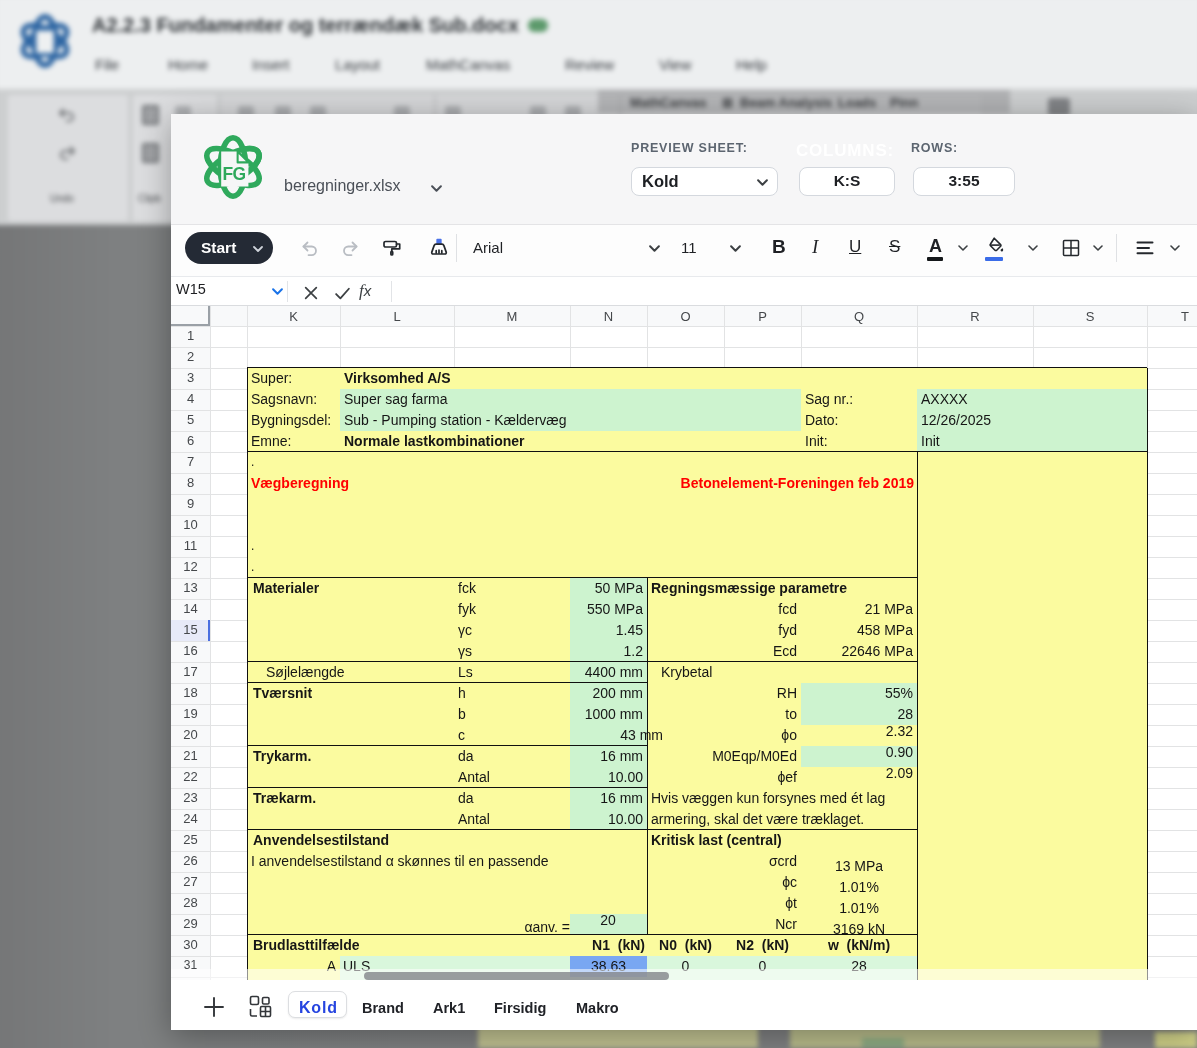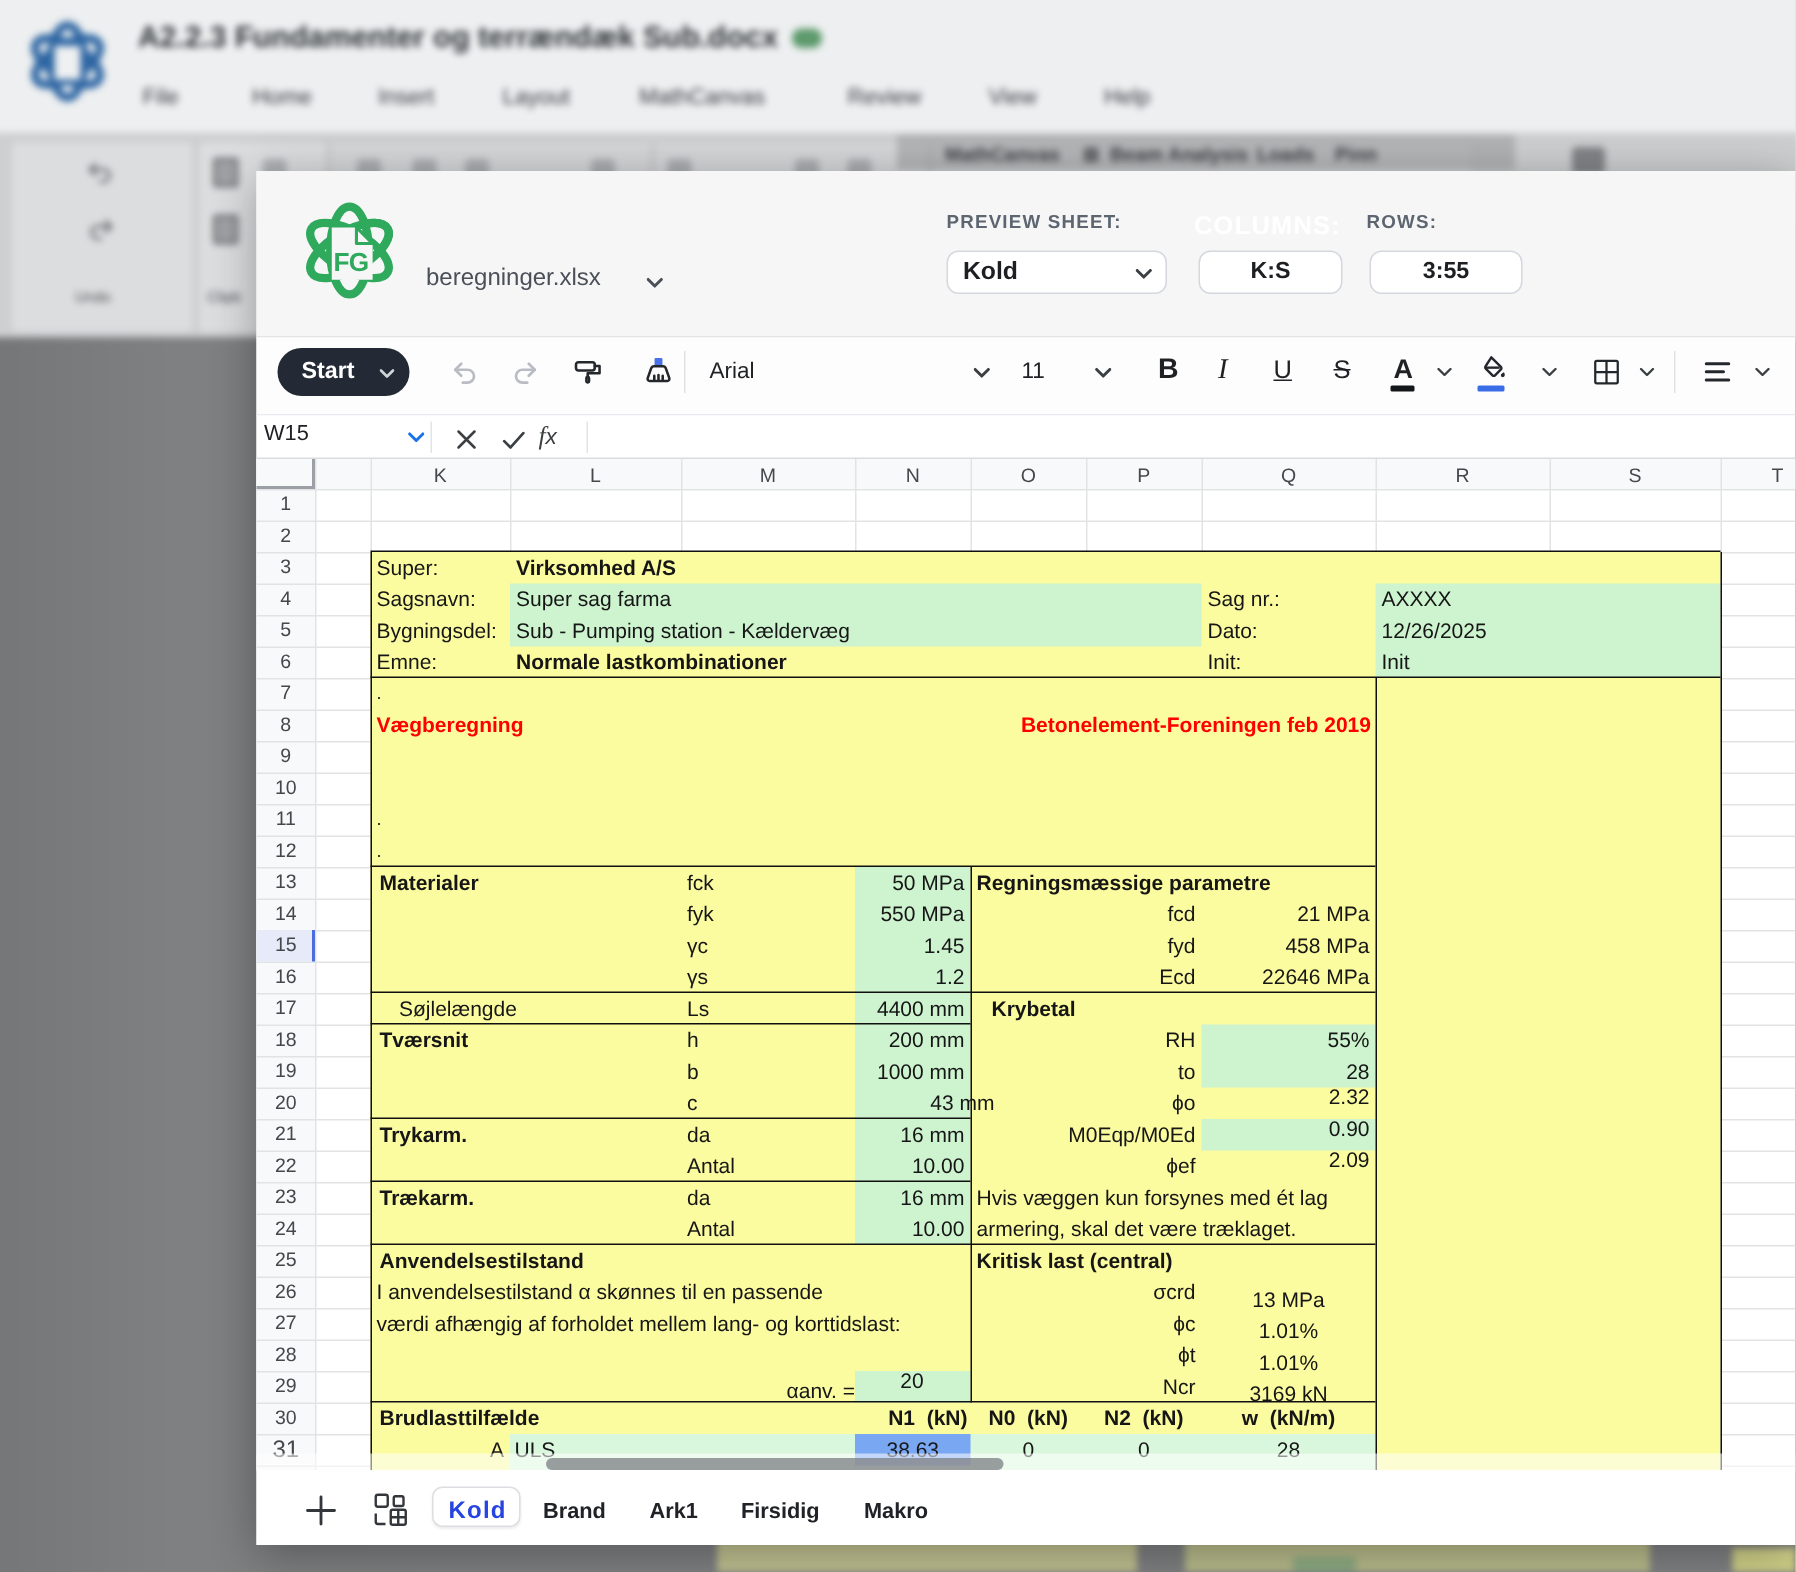--- a/index.html
+++ b/index.html
@@ -265,21 +265,21 @@
 <div style="position:absolute;left:70.5px;top:748.0px;width:240px;text-align:center;white-space:nowrap;font-size:13px;color:#45484b;">21</div>
 <div style="position:absolute;left:70.5px;top:769.0px;width:240px;text-align:center;white-space:nowrap;font-size:13px;color:#45484b;">22</div>
 <div style="position:absolute;left:70.5px;top:790.0px;width:240px;text-align:center;white-space:nowrap;font-size:13px;color:#45484b;">23</div>
 <div style="position:absolute;left:70.5px;top:811.0px;width:240px;text-align:center;white-space:nowrap;font-size:13px;color:#45484b;">24</div>
 <div style="position:absolute;left:70.5px;top:832.0px;width:240px;text-align:center;white-space:nowrap;font-size:13px;color:#45484b;">25</div>
 <div style="position:absolute;left:70.5px;top:853.0px;width:240px;text-align:center;white-space:nowrap;font-size:13px;color:#45484b;">26</div>
 <div style="position:absolute;left:70.5px;top:874.0px;width:240px;text-align:center;white-space:nowrap;font-size:13px;color:#45484b;">27</div>
 <div style="position:absolute;left:70.5px;top:895.0px;width:240px;text-align:center;white-space:nowrap;font-size:13px;color:#45484b;">28</div>
 <div style="position:absolute;left:70.5px;top:916.0px;width:240px;text-align:center;white-space:nowrap;font-size:13px;color:#45484b;">29</div>
 <div style="position:absolute;left:70.5px;top:937.0px;width:240px;text-align:center;white-space:nowrap;font-size:13px;color:#45484b;">30</div>
-<div style="position:absolute;left:70.5px;top:958.0px;width:240px;text-align:center;white-space:nowrap;font-size:16px;color:#45484b;">31</div>
+<div style="position:absolute;left:70.5px;top:958.0px;width:240px;text-align:center;white-space:nowrap;font-size:12px;color:#45484b;">31</div>
 <div style="position:absolute;left:247px;top:367.5px;width:900px;height:84px;background:#fbfb9f;"></div>
 <div style="position:absolute;left:247px;top:451.5px;width:670px;height:483px;background:#fbfb9f;"></div>
 <div style="position:absolute;left:917px;top:451.5px;width:230px;height:528.5px;background:#fbfb9f;"></div>
 <div style="position:absolute;left:247px;top:934.5px;width:670px;height:45.5px;background:#fbfb9f;"></div>
 <div style="position:absolute;left:340px;top:388.5px;width:461px;height:42px;background:#cdf3cf;"></div>
 <div style="position:absolute;left:917px;top:388.5px;width:230px;height:63px;background:#cdf3cf;"></div>
 <div style="position:absolute;left:570px;top:577.5px;width:77px;height:252px;background:#cdf3cf;"></div>
 <div style="position:absolute;left:570px;top:913.5px;width:77px;height:21px;background:#cdf3cf;"></div>
 <div style="position:absolute;left:801px;top:682.5px;width:116px;height:42px;background:#cdf3cf;"></div>
 <div style="position:absolute;left:801px;top:745.5px;width:116px;height:21px;background:#cdf3cf;"></div>
@@ -330,21 +330,21 @@
 <div class="cell" style="right:554px;top:622.0px;">1.45</div>
 <div class="cell" style="right:400px;top:622.0px;">fyd</div>
 <div class="cell" style="right:284px;top:622.0px;">458 MPa</div>
 <div class="cell" style="left:458px;top:643.0px;">γs</div>
 <div class="cell" style="right:554px;top:643.0px;">1.2</div>
 <div class="cell" style="right:400px;top:643.0px;">Ecd</div>
 <div class="cell" style="right:284px;top:643.0px;">22646 MPa</div>
 <div class="cell" style="left:266px;top:664.0px;font-weight:normal;">Søjlelængde</div>
 <div class="cell" style="left:458px;top:664.0px;">Ls</div>
 <div class="cell" style="right:554px;top:664.0px;">4400 mm</div>
-<div class="cell" style="left:651px;top:664.0px;font-weight:bold;padding-left:10px;">Krybetal</div>
+<div class="cell" style="left:651px;top:664.0px;font-weight:normal;padding-left:10px;">Krybetal</div>
 <div class="cell" style="left:253px;top:685.0px;font-weight:bold;">Tværsnit</div>
 <div class="cell" style="left:458px;top:685.0px;">h</div>
 <div class="cell" style="right:554px;top:685.0px;">200 mm</div>
 <div class="cell" style="right:400px;top:685.0px;">RH</div>
 <div class="cell" style="right:284px;top:685.0px;">55%</div>
 <div class="cell" style="left:458px;top:706.0px;">b</div>
 <div class="cell" style="right:554px;top:706.0px;">1000 mm</div>
 <div class="cell" style="right:400px;top:706.0px;">to</div>
 <div class="cell" style="right:284px;top:706.0px;">28</div>
 <div class="cell" style="left:458px;top:727.0px;">c</div>
@@ -365,21 +365,20 @@
 <div class="cell" style="right:554px;top:790.0px;">16 mm</div>
 <div class="cell" style="left:651px;top:790.0px;">Hvis væggen kun forsynes med ét lag</div>
 <div class="cell" style="left:458px;top:811.0px;">Antal</div>
 <div class="cell" style="right:554px;top:811.0px;">10.00</div>
 <div class="cell" style="left:651px;top:811.0px;">armering, skal det være træklaget.</div>
 <div class="cell" style="left:253px;top:832.0px;font-weight:bold;">Anvendelsestilstand</div>
 <div class="cell" style="left:651px;top:832.0px;font-weight:bold;text-align:right;">Kritisk last (central)</div>
 <div class="cell" style="left:251px;top:853.0px;">I anvendelsestilstand α skønnes til en passende</div>
 <div class="cell" style="right:400px;top:853.0px;">σcrd</div>
 <div class="cell" style="left:739px;width:240px;text-align:center;top:853.0px;top:857.5px;">13 MPa</div>
-<div class="cell" style="left:251px;top:874.0px;">værdi afhængig af forholdet mellem lang- og korttidslast:</div>
 <div class="cell" style="right:400px;top:874.0px;text-align:right;">ϕc</div>
 <div class="cell" style="left:739px;width:240px;text-align:center;top:874.0px;top:878.5px;">1.01%</div>
 <div class="cell" style="right:400px;top:895.0px;">ϕt</div>
 <div class="cell" style="left:739px;width:240px;text-align:center;top:895.0px;top:899.5px;">1.01%</div>
 <div class="cell" style="right:627px;top:916.0px;top:918.5px;">αanv. =</div>
 <div class="cell" style="left:488px;width:240px;text-align:center;top:916.0px;top:912.0px;">20</div>
 <div class="cell" style="right:400px;top:916.0px;">Ncr</div>
 <div class="cell" style="left:739px;width:240px;text-align:center;top:916.0px;top:920.5px;">3169 kN</div>
 <div class="cell" style="left:253px;top:937.0px;font-weight:bold;">Brudlasttilfælde</div>
 <div class="cell" style="right:552px;top:937.0px;font-weight:bold;">N1&nbsp;&nbsp;(kN)</div>

